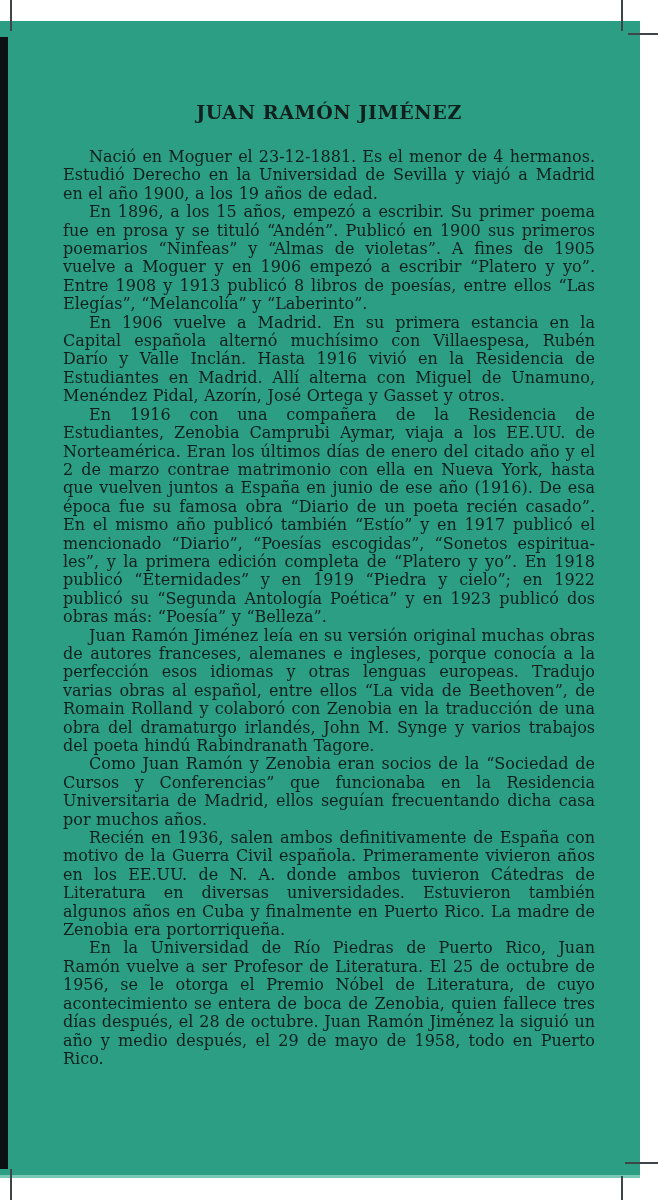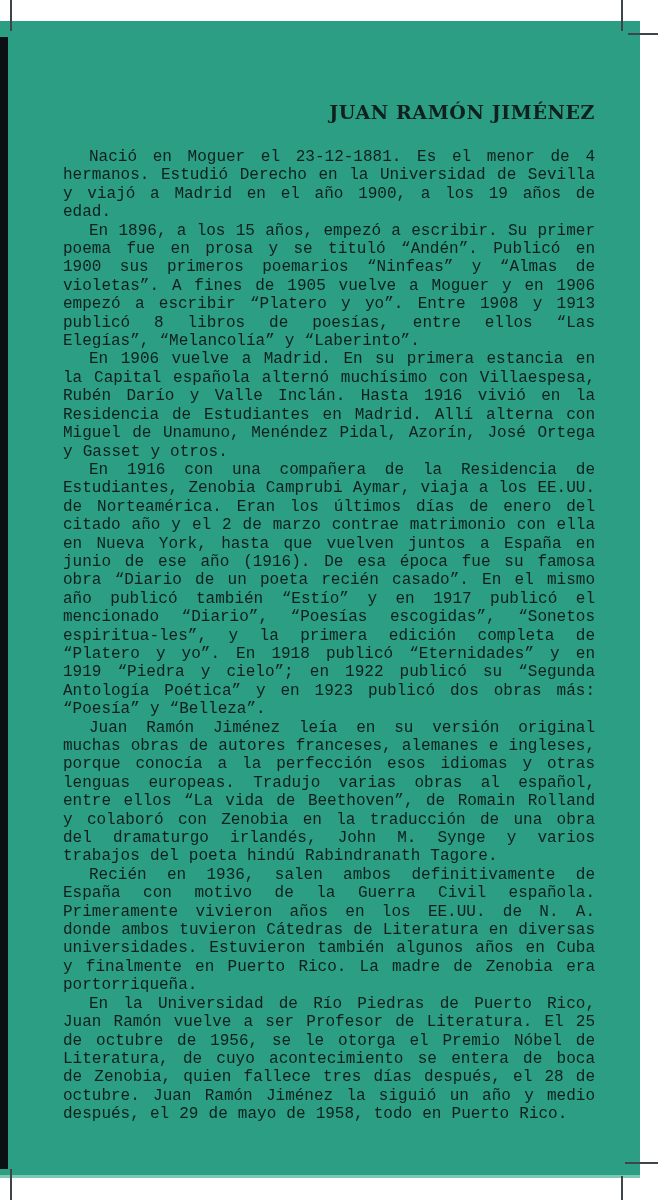--- a/index.html
+++ b/index.html
@@ -45,34 +45,33 @@
     left:0;top:21px;
     width:640px;
     box-sizing:border-box;
     padding:80px 45px 0 63px;
     color:var(--text);
   }
   .doc-title{
     margin:0 0 24px 0;
     font-size:19px;
     font-weight:bold;
-    text-align:right;
+    text-align:center;
     letter-spacing:0.6px;
     line-height:23px;
     color:var(--text);
   }
   .body-text p{
     margin:0;
     font-size:16px;
     line-height:18.4px;
     text-align:justify;
     text-indent:26px;
     word-spacing:0.5px;
     color:var(--text);
-    font-family:Liberation Mono, monospace;
   }
 </style>
 </head>
 <body>
 
 <div class="canvas">
 
   <div class="sheet"></div>
 
   <div class="spine"></div>
@@ -85,18 +84,19 @@
   <div class="crop v crop-brv"></div>
 
   <div class="content">
     <h1 class="doc-title">JUAN RAMÓN JIMÉNEZ</h1>
     <div class="body-text">
       <p>Nació en Moguer el 23-12-1881. Es el menor de 4 hermanos. Estudió Derecho en la Universidad de Sevilla y viajó a Madrid en el año 1900, a los 19 años de edad.</p>
       <p>En 1896, a los 15 años, empezó a escribir. Su primer poema fue en prosa y se tituló “Andén”. Publicó en 1900 sus primeros poemarios “Ninfeas” y “Almas de violetas”. A fines de 1905 vuelve a Moguer y en 1906 empezó a escribir “Platero y yo”. Entre 1908 y 1913 publicó 8 libros de poesías, entre ellos “Las Elegías”, “Melancolía” y “Laberinto”.</p>
       <p>En 1906 vuelve a Madrid. En su primera estancia en la Capital española alternó muchísimo con Villaespesa, Rubén Darío y Valle Inclán. Hasta 1916 vivió en la Residencia de Estudiantes en Madrid. Allí alterna con Miguel de Unamuno, Menéndez Pidal, Azorín, José Ortega y Gasset y otros.</p>
       <p>En 1916 con una compañera de la Residencia de Estudiantes, Zenobia Camprubi Aymar, viaja a los EE.UU. de Norteamérica. Eran los últimos días de enero del citado año y el 2 de marzo contrae matrimonio con ella en Nueva York, hasta que vuelven juntos a España en junio de ese año (1916). De esa época fue su famosa obra “Diario de un poeta recién casado”. En el mismo año publicó también “Estío” y en 1917 publicó el mencionado “Diario”, “Poesías escogidas”, “Sonetos espiritua-les”, y la primera edición completa de “Platero y yo”. En 1918 publicó “Eternidades” y en 1919 “Piedra y cielo”; en 1922 publicó su “Segunda Antología Poética” y en 1923 publicó dos obras más: “Poesía” y “Belleza”.</p>
       <p>Juan Ramón Jiménez leía en su versión original muchas obras de autores franceses, alemanes e ingleses, porque conocía a la perfección esos idiomas y otras lenguas europeas. Tradujo varias obras al español, entre ellos “La vida de Beethoven”, de Romain Rolland y colaboró con Zenobia en la traducción de una obra del dramaturgo irlandés, John M. Synge y varios trabajos del poeta hindú Rabindranath Tagore.</p>
+      <p>Como Juan Ramón y Zenobia eran socios de la “Sociedad de Cursos y Conferencias” que funcionaba en la Residencia Universitaria de Madrid, ellos seguían frecuentando dicha casa por muchos años.</p>
       <p>Recién en 1936, salen ambos definitivamente de España con motivo de la Guerra Civil española. Primeramente vivieron años en los EE.UU. de N. A. donde ambos tuvieron Cátedras de Literatura en diversas universidades. Estuvieron también algunos años en Cuba y finalmente en Puerto Rico. La madre de Zenobia era portorriqueña.</p>
       <p>En la Universidad de Río Piedras de Puerto Rico, Juan Ramón vuelve a ser Profesor de Literatura. El 25 de octubre de 1956, se le otorga el Premio Nóbel de Literatura, de cuyo acontecimiento se entera de boca de Zenobia, quien fallece tres días después, el 28 de octubre. Juan Ramón Jiménez la siguió un año y medio después, el 29 de mayo de 1958, todo en Puerto Rico.</p>
     </div>
   </div>
 
 </div>
 
 </body></html>

